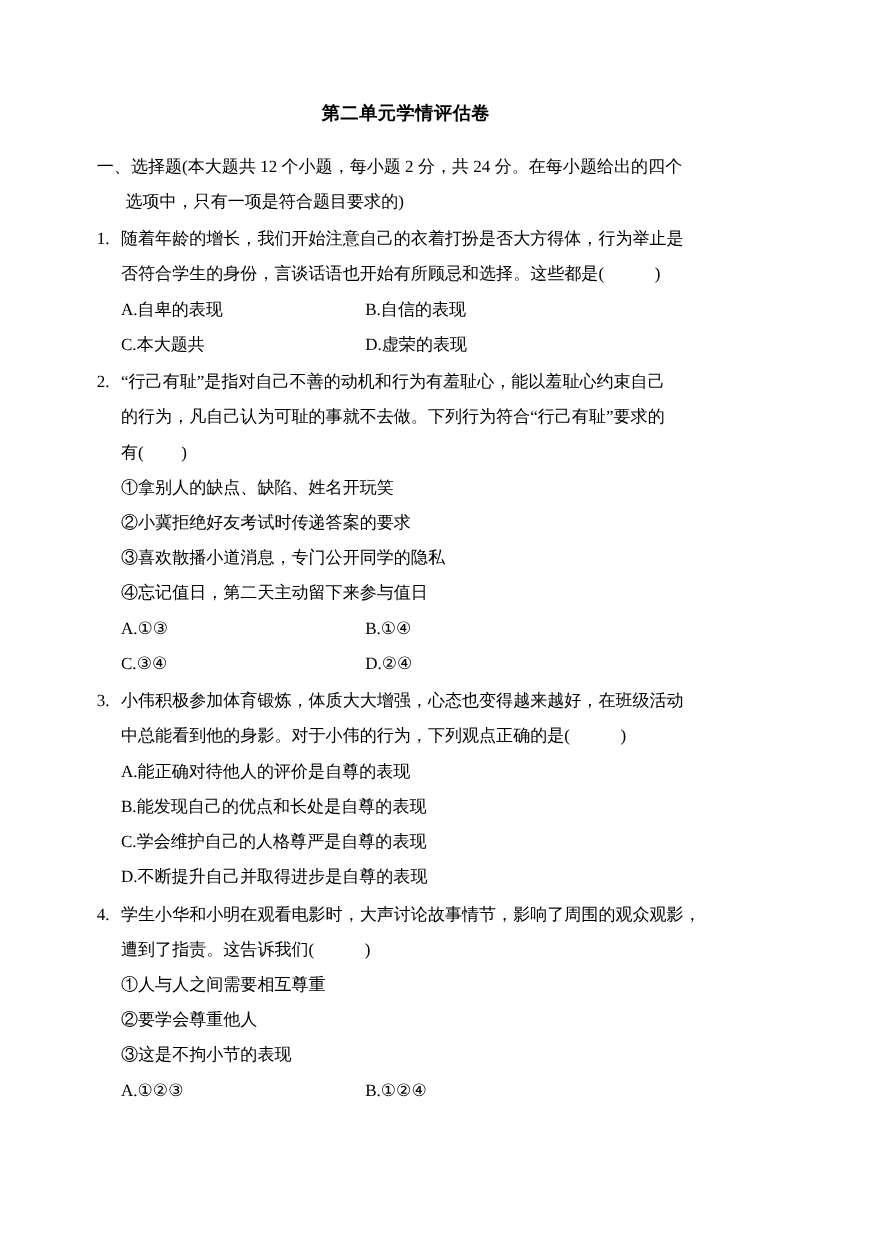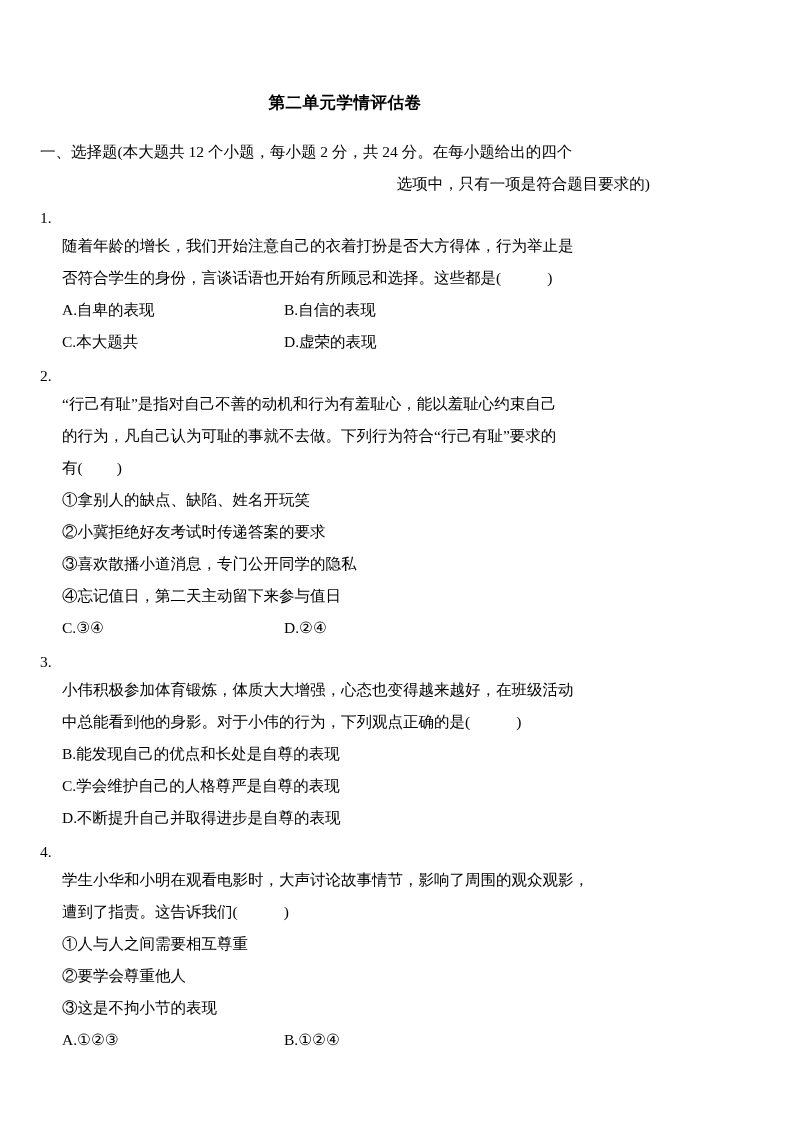--- a/index.html
+++ b/index.html
@@ -11,58 +11,56 @@
     width: 793px;
     height: 1122px;
     font-family: "Liberation Serif", "DejaVu Serif", serif;
     color: #000000;
     position: relative;
   }
   .page {
     width: 732px;
     height: 1122px;
     box-sizing: border-box;
-    padding: 92px 82px 40px 40px;
+    padding: 92px 82px 40px 88px;
     position: relative;
   }
   .doc-title {
     text-align: center;
     font-size: 16.5px;
     font-weight: bold;
     letter-spacing: 0.5px;
     margin: 0 0 22px 0;
     font-family: "Liberation Sans", "DejaVu Sans", sans-serif;
   }
   .section-head {
     font-size: 15.5px;
     line-height: 32px;
     text-indent: 0;
     margin: 0 0 2px 0;
   }
   .section-head .cont {
     display: block;
     padding-left: 26px;
-    text-align: right;
   }
   .q {
     margin: 0 0 2px 0;
   }
   .q-line {
     font-size: 15.5px;
     line-height: 32px;
     display: flex;
   }
   .q-num {
     width: 22px;
     flex: 0 0 22px;
     text-align: left;
   }
   .q-body {
     flex: 1 1 auto;
-    margin-top: 28px;
   }
   .q-body p {
     margin: 0;
     font-size: 15.5px;
     line-height: 32px;
   }
   .opts {
     display: flex;
     font-size: 15.5px;
     line-height: 32px;
@@ -122,33 +120,38 @@
       <div class="q-num">2.</div>
       <div class="q-body">
         <p>“行己有耻”是指对自己不善的动机和行为有羞耻心，能以羞耻心约束自己</p>
         <p>的行为，凡自己认为可耻的事就不去做。下列行为符合“行己有耻”要求的</p>
         <p><span>有(</span><span class="blank-sm"></span><span>)</span></p>
         <p class="sub">①拿别人的缺点、缺陷、姓名开玩笑</p>
         <p class="sub">②小冀拒绝好友考试时传递答案的要求</p>
         <p class="sub">③喜欢散播小道消息，专门公开同学的隐私</p>
         <p class="sub">④忘记值日，第二天主动留下来参与值日</p>
         <div class="opts">
+          <div class="opt-a">A.①③</div>
+          <div class="opt-b">B.①④</div>
+        </div>
+        <div class="opts">
           <div class="opt-a">C.③④</div>
           <div class="opt-b">D.②④</div>
         </div>
       </div>
     </div>
   </div>
 
   <div class="q">
     <div class="q-line">
       <div class="q-num">3.</div>
       <div class="q-body">
         <p>小伟积极参加体育锻炼，体质大大增强，心态也变得越来越好，在班级活动</p>
         <p><span>中总能看到他的身影。对于小伟的行为，下列观点正确的是(</span><span class="blank"></span><span>)</span></p>
+        <p class="sub">A.能正确对待他人的评价是自尊的表现</p>
         <p class="sub">B.能发现自己的优点和长处是自尊的表现</p>
         <p class="sub">C.学会维护自己的人格尊严是自尊的表现</p>
         <p class="sub">D.不断提升自己并取得进步是自尊的表现</p>
       </div>
     </div>
   </div>
 
   <div class="q">
     <div class="q-line">
       <div class="q-num">4.</div>

